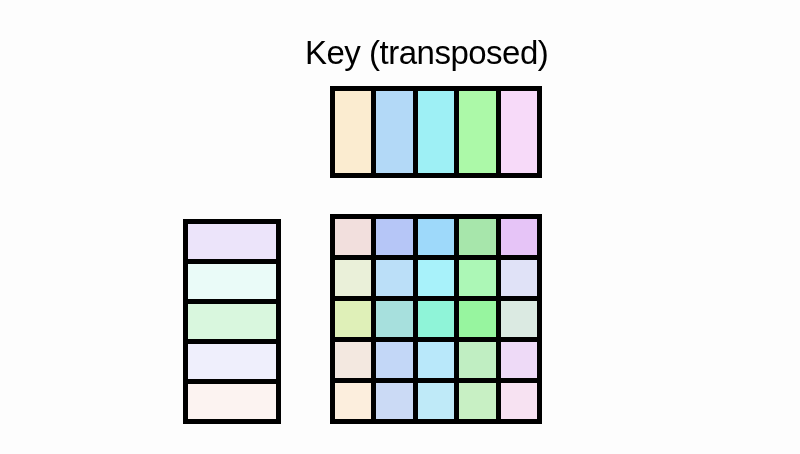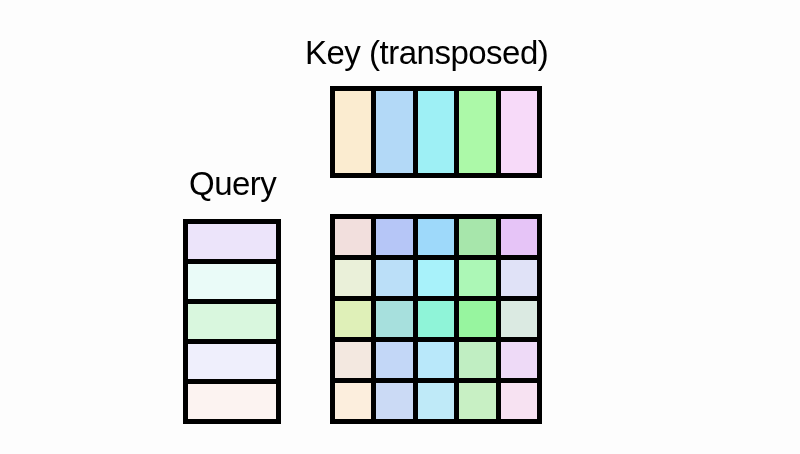--- a/index.html
+++ b/index.html
@@ -95,21 +95,20 @@
   <div class="label" id="key-label">Key (transposed)</div>
 
   <div class="matrix" id="key-matrix">
       <div class="cell" style="background: rgb(251, 236, 208);"></div>
       <div class="cell" style="background: rgb(179, 217, 247);"></div>
       <div class="cell" style="background: rgb(158, 240, 245);"></div>
       <div class="cell" style="background: rgb(172, 249, 168);"></div>
       <div class="cell" style="background: rgb(247, 218, 249);"></div>
     </div>
 
-  <div class="label" id="query-label">Query</div>
 
   <div class="matrix" id="query-matrix">
       <div class="cell" style="background: rgb(236, 228, 250);"></div>
       <div class="cell" style="background: rgb(234, 251, 248);"></div>
       <div class="cell" style="background: rgb(217, 247, 222);"></div>
       <div class="cell" style="background: rgb(239, 239, 252);"></div>
       <div class="cell" style="background: rgb(252, 243, 241);"></div>
     </div>
 
   <div class="matrix" id="product-matrix">

